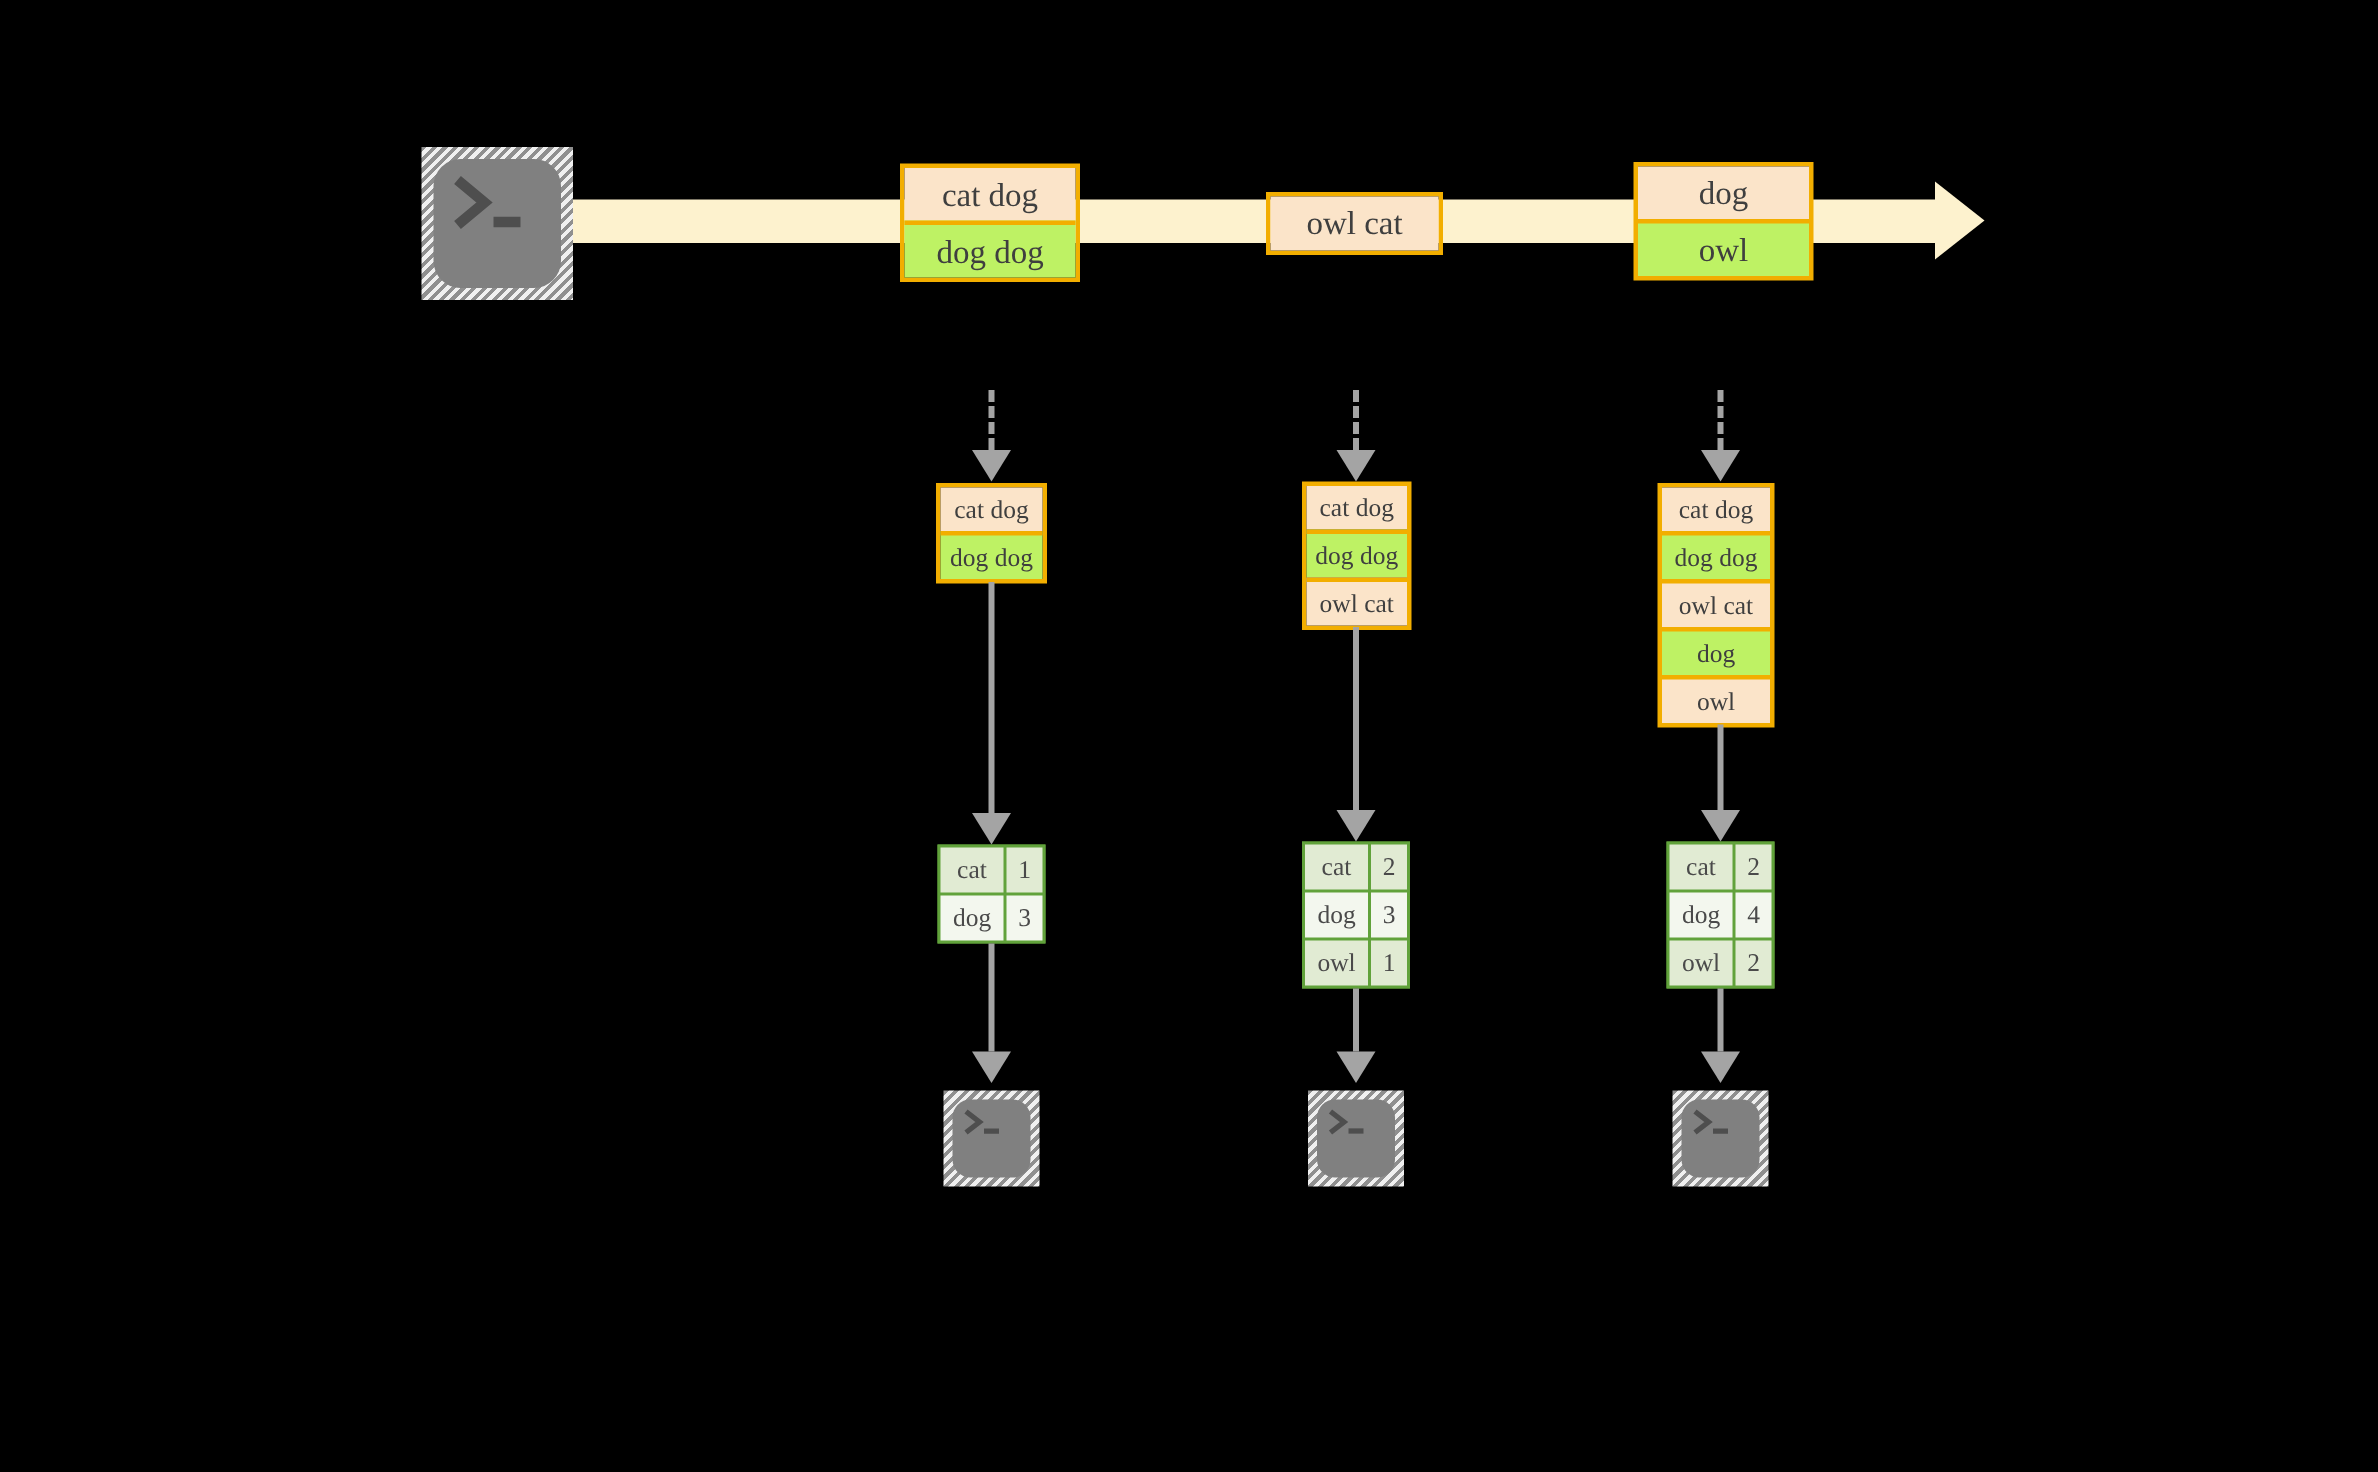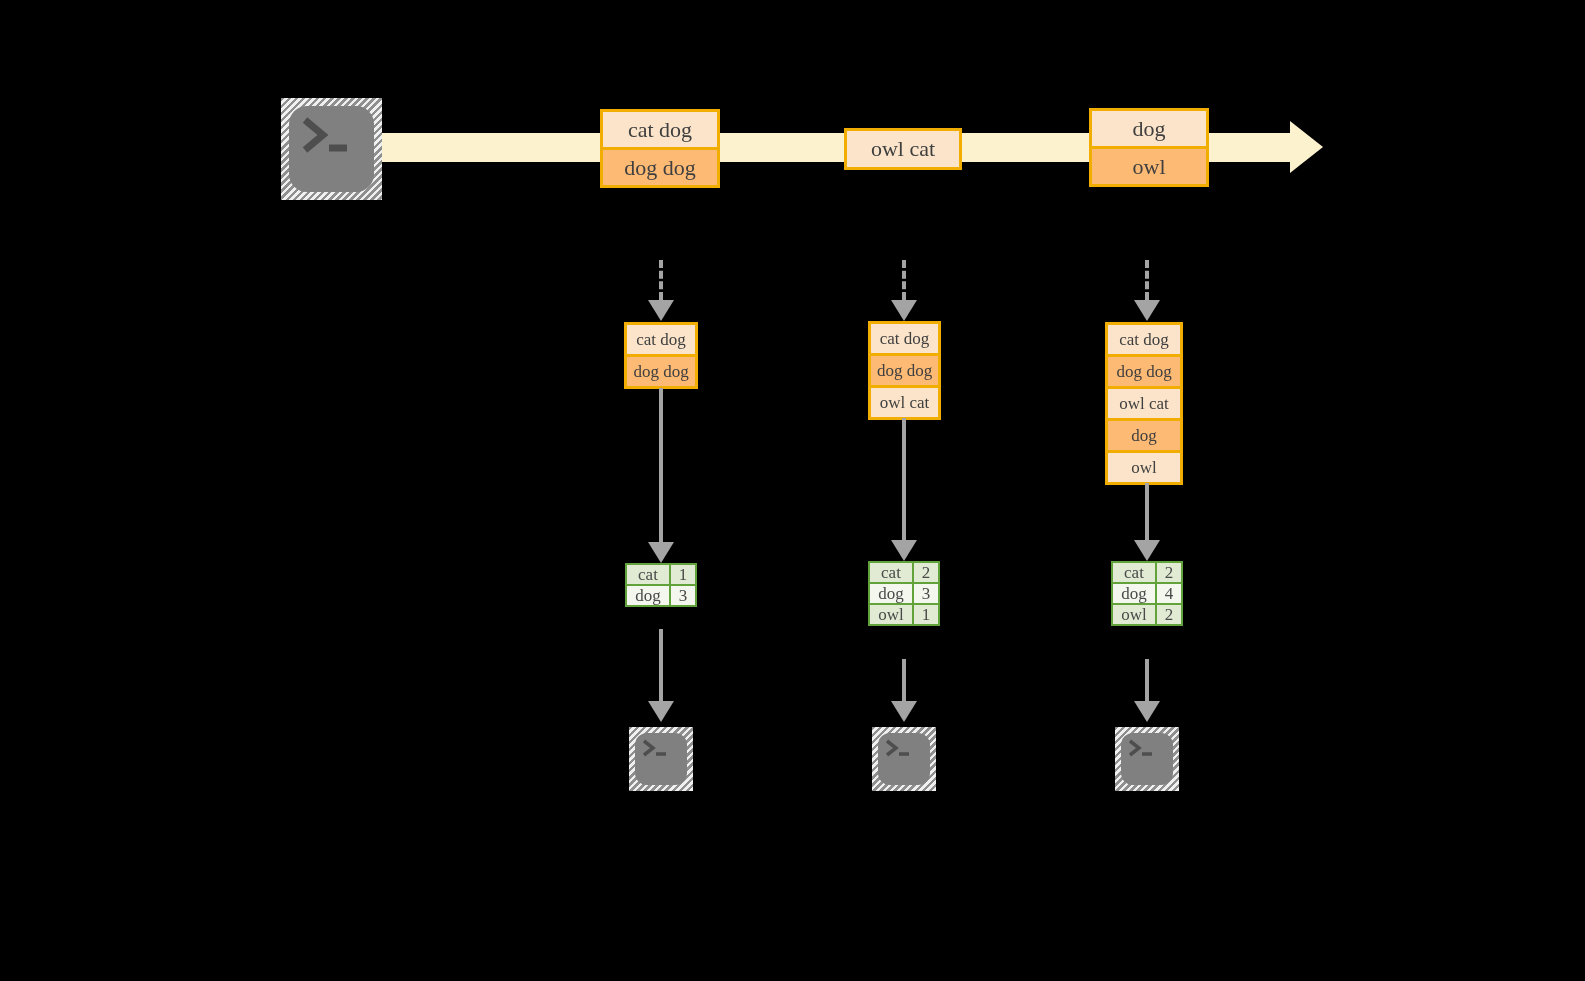--- a/index.html
+++ b/index.html
@@ -24,38 +24,38 @@
   .stream-head { position:absolute; left:1290px; top:121px; width:0; height:0;
     border-top:26px solid transparent; border-bottom:26px solid transparent; border-left:33px solid #FDF2CE; z-index:0; }
 
   
   .obox { position:absolute; box-sizing:border-box; border:3px solid #F2AE00; display:flex; flex-direction:column; z-index:2; }
   .obox .ocell { display:flex; align-items:center; justify-content:center; color:#3F3F3F; }
   .obox .ocell + .ocell { border-top:3px solid #F2AE00; }
   .event .ocell { flex:1; font-size:22px; }
   .stack .ocell { height:29px; font-size:17px; }
   .peach { background:#FBE4C9; }
-  .cream { background:#fdba74; }
+  .cream { background:#bef264; }
 
   
   .banner { position:absolute; left:693px; top:462px; width:430px; height:45px; background:#FFFFFF; z-index:1;
     display:flex; align-items:center; justify-content:center; font-size:33px; font-weight:300;
     color:#1f1f1f; letter-spacing:0.5px; }
 
   
   .varrow { position:absolute; width:27px; display:flex; flex-direction:column; align-items:center; z-index:4; }
   .varrow .shaft { flex:1; width:0; border-left:4.5px solid #A4A4A4; }
   .varrow.dashed .shaft { border-left-style:dashed; border-left-width:4px; }
   .varrow .ahead { width:0; height:0; border-left:13.5px solid transparent; border-right:13.5px solid transparent;
     border-top:21px solid #A4A4A4; }
 
   
   .gtable { position:absolute; z-index:3; background:#61A23B; border:2px solid #61A23B;
     display:grid; grid-template-columns:42px 24px; gap:2px; }
-  .gtable .cell { height:19px; display:flex; align-items:center; justify-content:center; font-size:17px; color:#4A4A4A; }
+  .gtable .cell { height:30px; display:flex; align-items:center; justify-content:center; font-size:17px; color:#4A4A4A; }
   .fa { background:#E1EBD3; }
   .fb { background:#F3F7EE; }
 </style>
 </head>
 <body>
 
 <div class="canvas">
 
   <div class="stream-band"></div>
   <div class="stream-head"></div>

